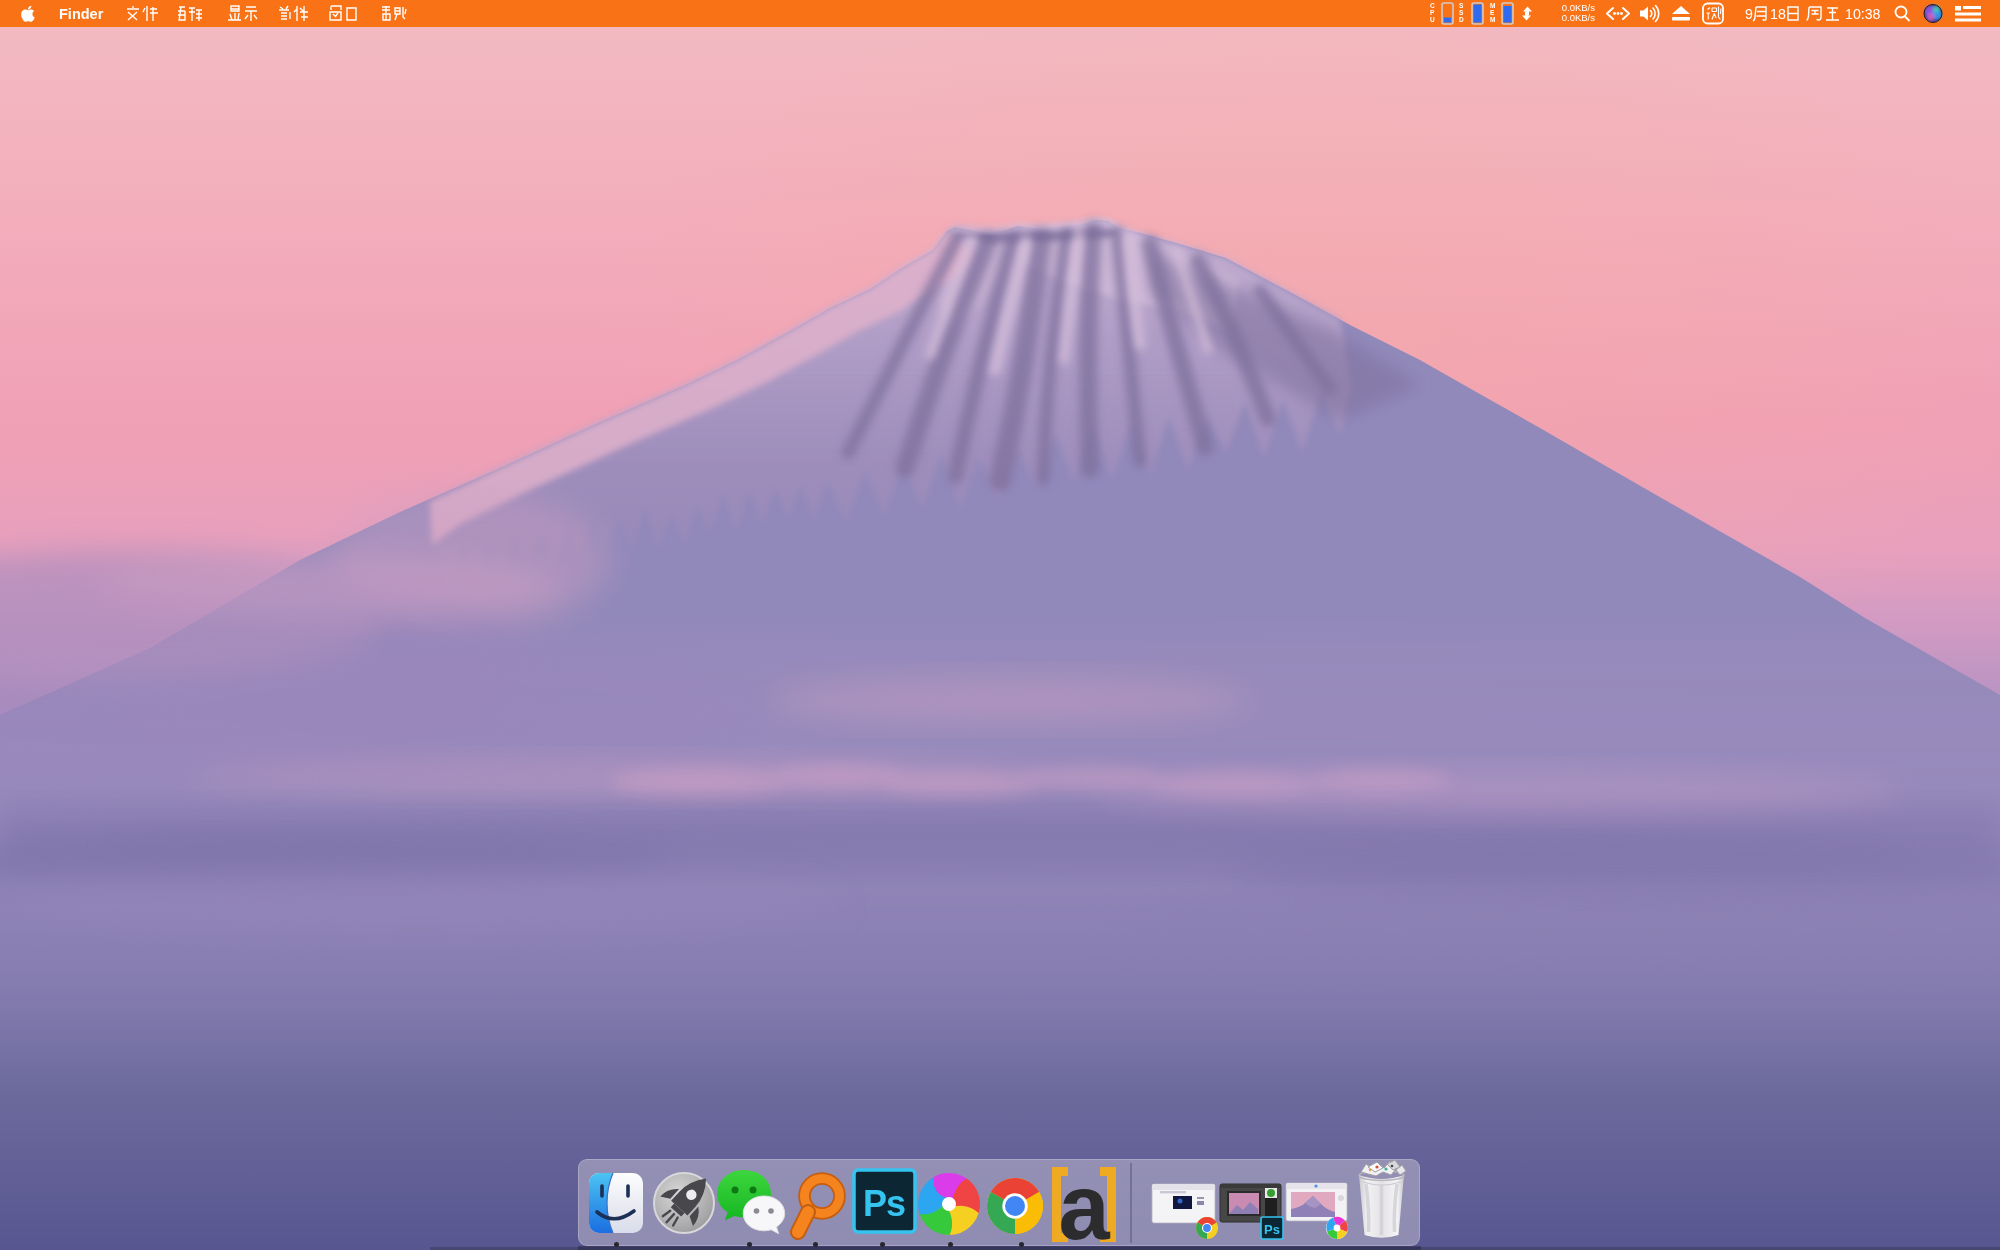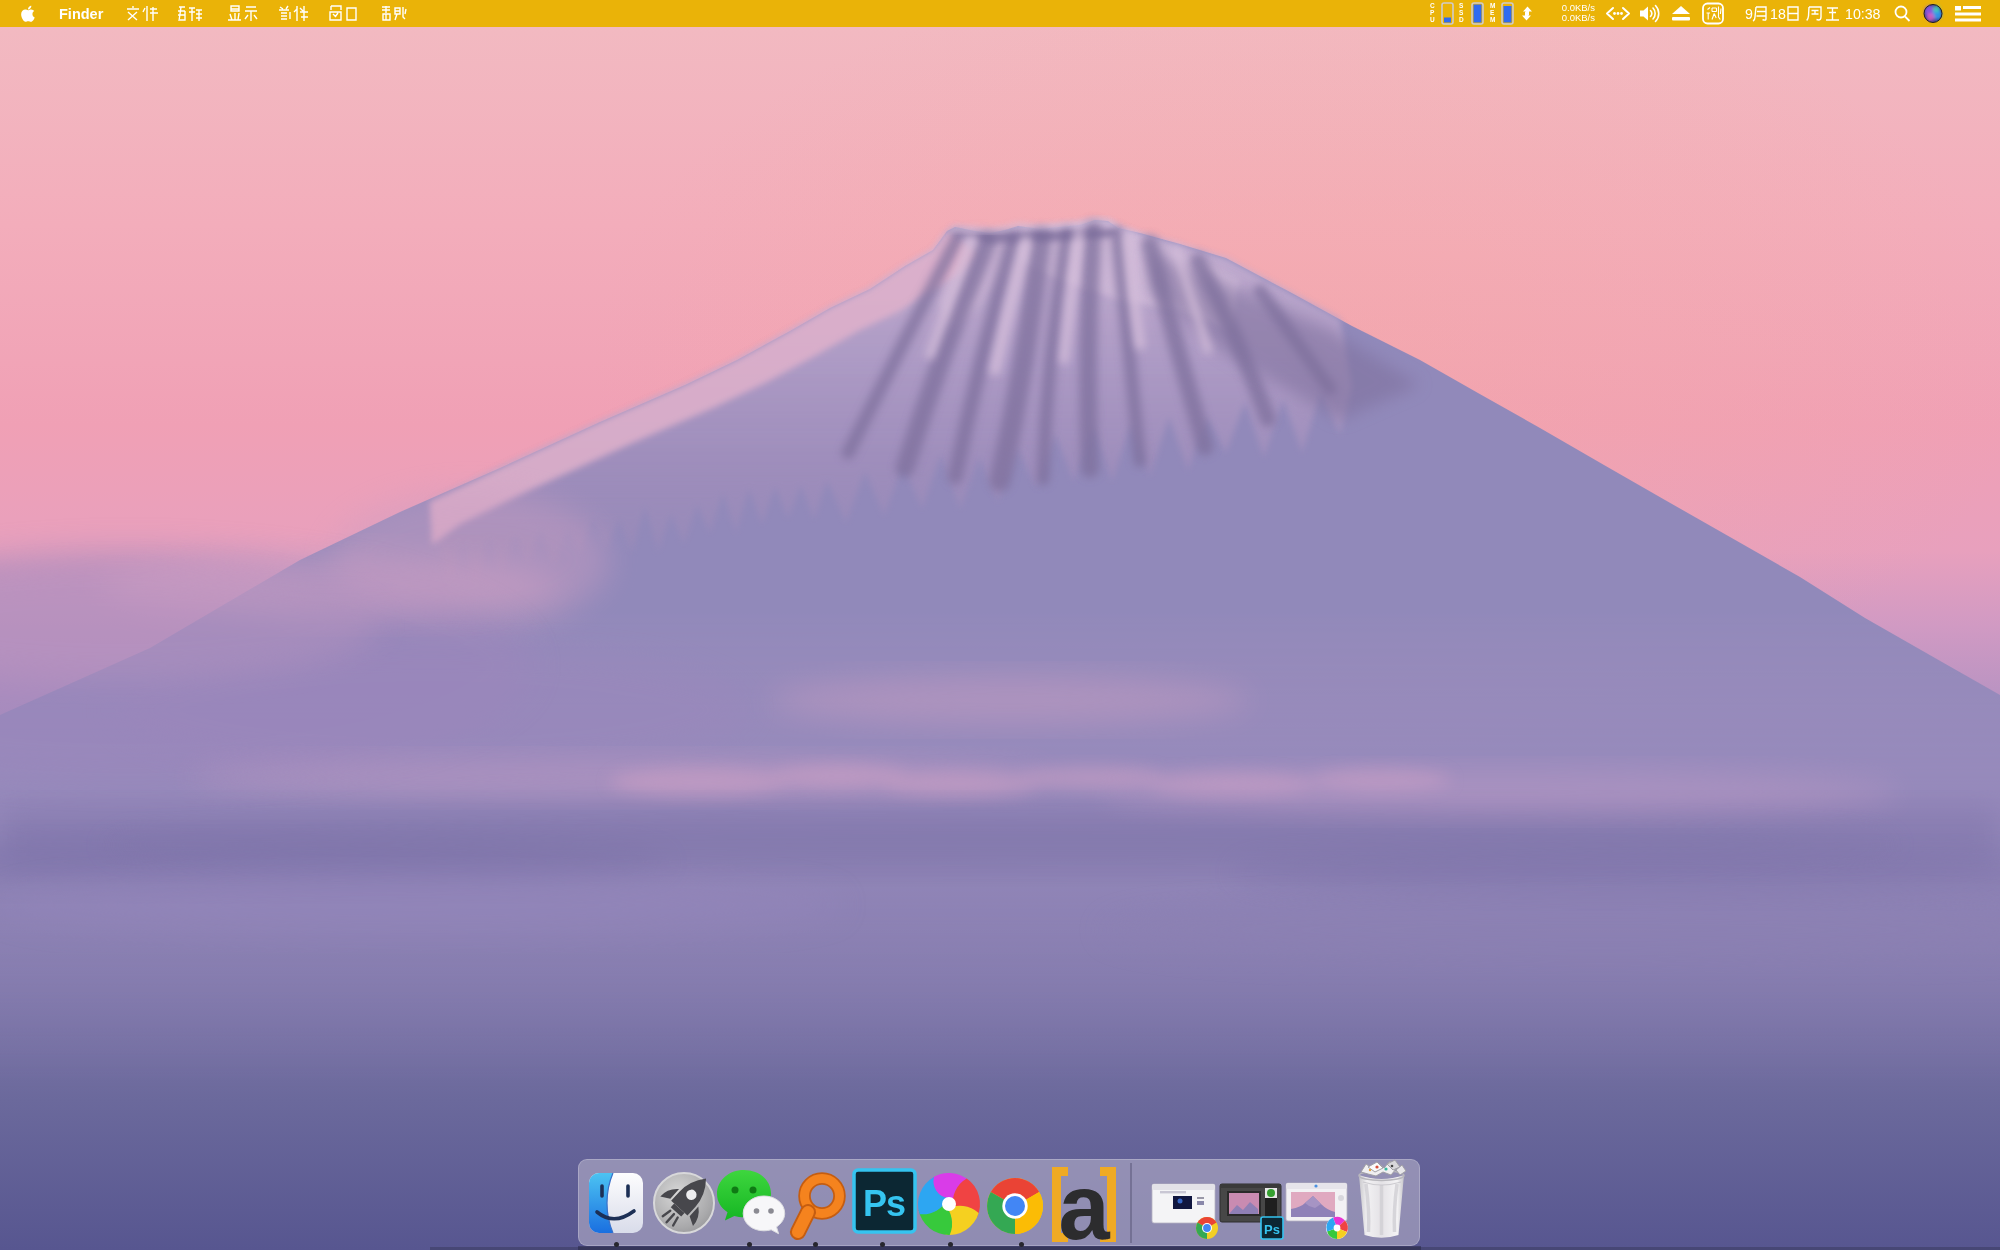--- a/index.html
+++ b/index.html
@@ -1,19 +1,19 @@
 <!DOCTYPE html>
 <html><head>
 <meta charset="utf-8">
 <style>
   html,body{margin:0;padding:0;width:2000px;height:1250px;overflow:hidden;background:#8a7fb0;
     font-family:"Liberation Sans",sans-serif;}
   #stage{position:relative;width:2000px;height:1250px;overflow:hidden;}
   #wall{position:absolute;left:0;top:0;}
-  #menubar{position:absolute;left:0;top:0;width:2000px;height:27px;background:#eab308;}
+  #menubar{position:absolute;left:0;top:0;width:2000px;height:27px;background:#f97316;}
   #dock{position:absolute;left:578px;top:1159px;width:842px;height:87px;
     background:rgba(177,173,199,0.62);border:1px solid rgba(255,255,255,0.22);
     border-radius:9px;box-sizing:border-box;}
   #dockicons{position:absolute;left:0;top:0;}
   .dot{position:absolute;width:5px;height:5px;border-radius:50%;background:#27262e;top:1242px;}
 </style>
 </head>
 <body>
 <div id="stage">
 <svg id="wall" width="2000" height="1250" viewBox="0 0 2000 1250">

